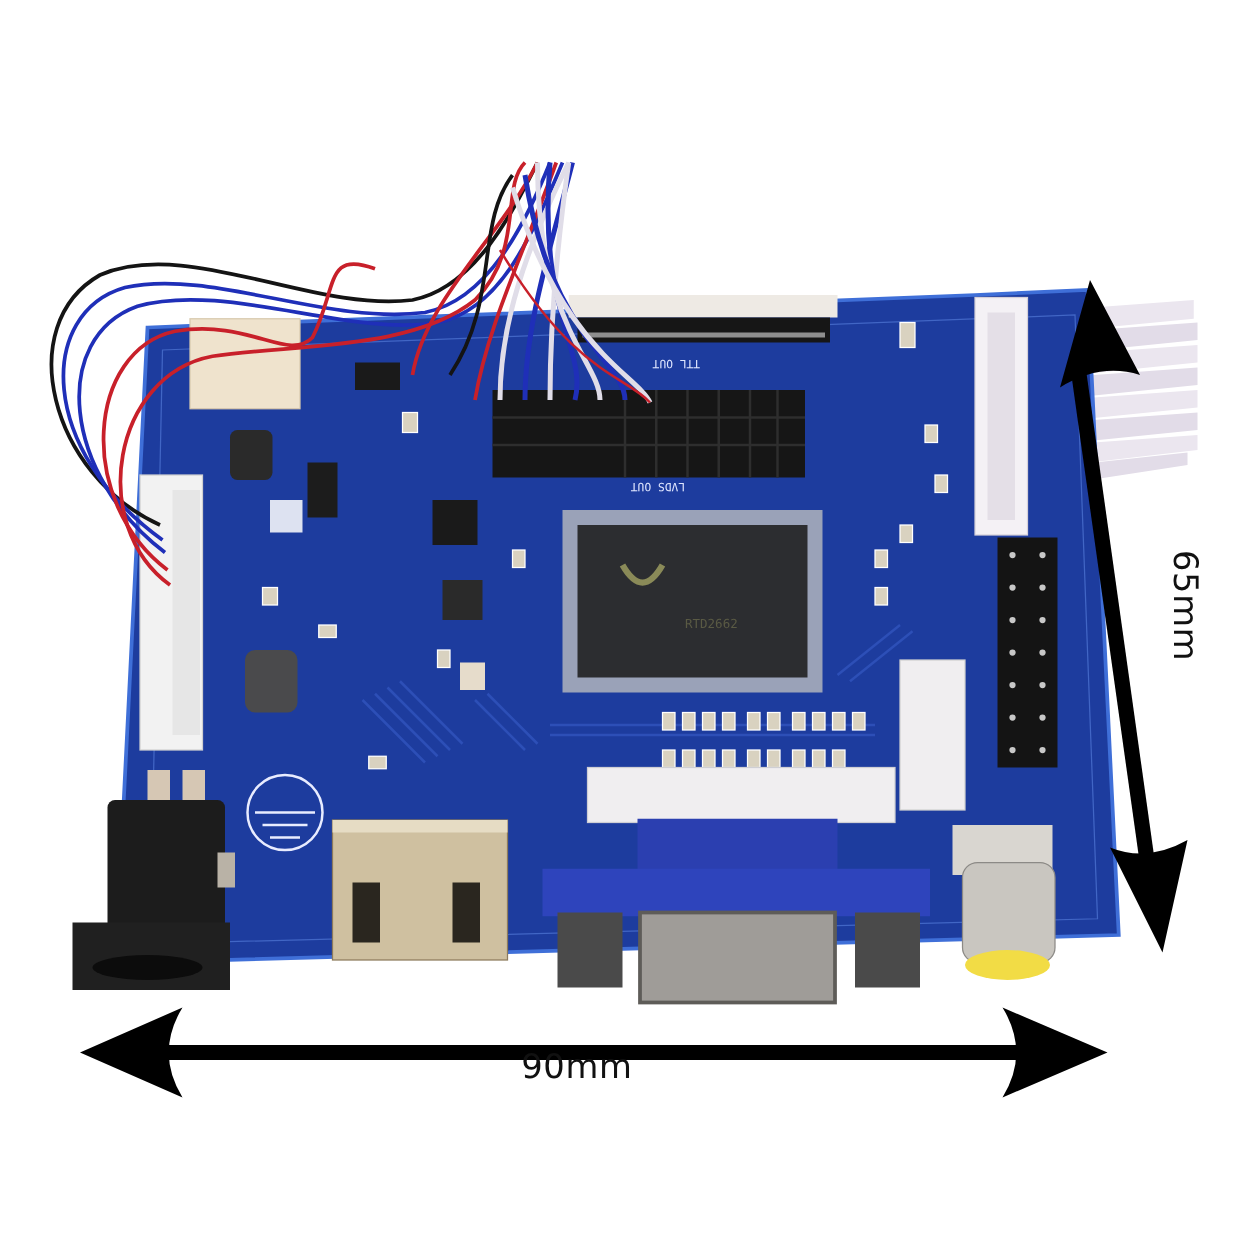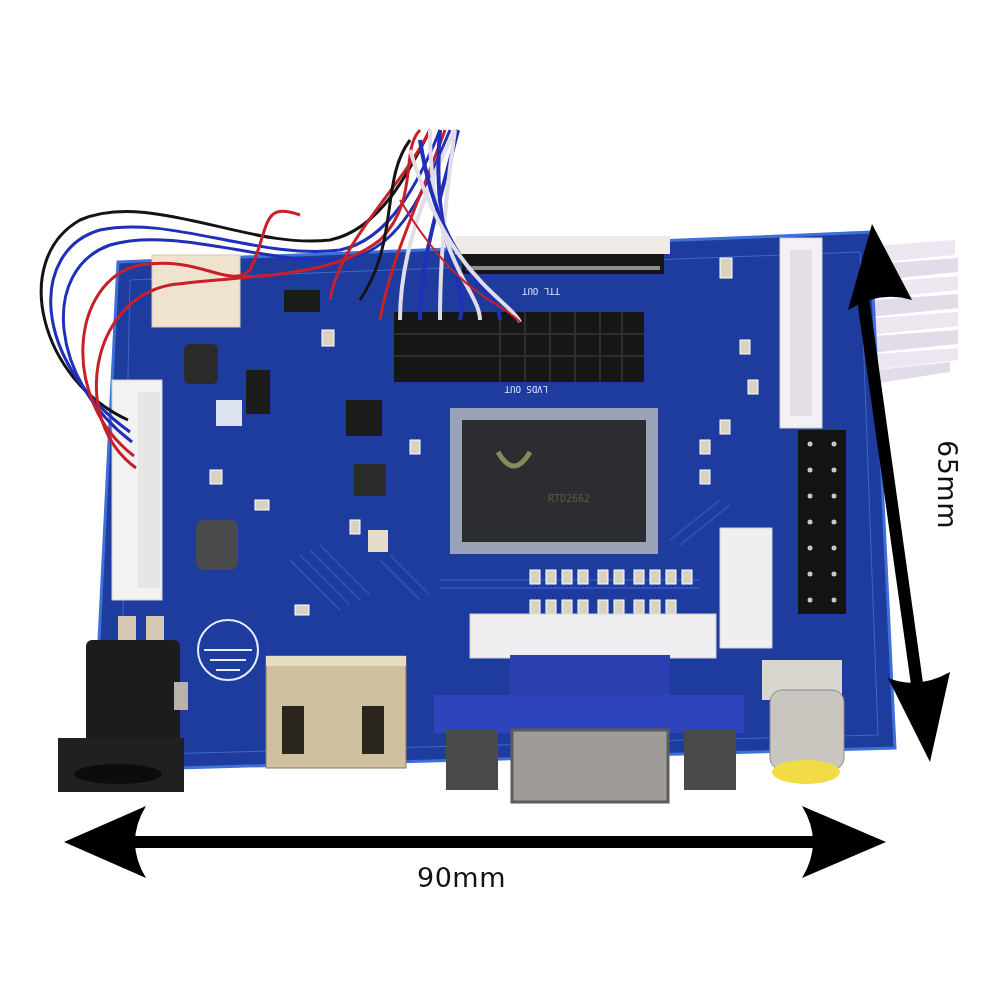--- a/index.html
+++ b/index.html
@@ -1,21 +1,21 @@
 <!DOCTYPE html>
 <html><head>
 <meta charset="utf-8">
 <style>
   html, body { margin:0; padding:0; background:#ffffff; }
   body { width:1000px; height:1000px; position:relative; overflow:hidden;
          font-family:"DejaVu Sans", "Liberation Sans", sans-serif; }
   #scene { position:absolute; left:0; top:0; width:1000px; height:1000px; }
   .dim-label { position:absolute; color:#111; font-size:27px; letter-spacing:0.5px;
                font-family:"DejaVu Sans", sans-serif; }
-  #width-label { left:417px; top:862px; }
+  #width-label { left:417px; top:838px; }
   #height-label { left:907px; top:440px; transform-origin:left top;
                   transform:rotate(90deg) translate(0,-56px); }
   .silk { font-family:"DejaVu Sans Mono", monospace; fill:#dfe6ff; font-size:9px; }
 </style>
 </head>
 <body>
 
 <svg id="scene" viewBox="0 0 1000 1000" xmlns="http://www.w3.org/2000/svg">
 
   <g>

